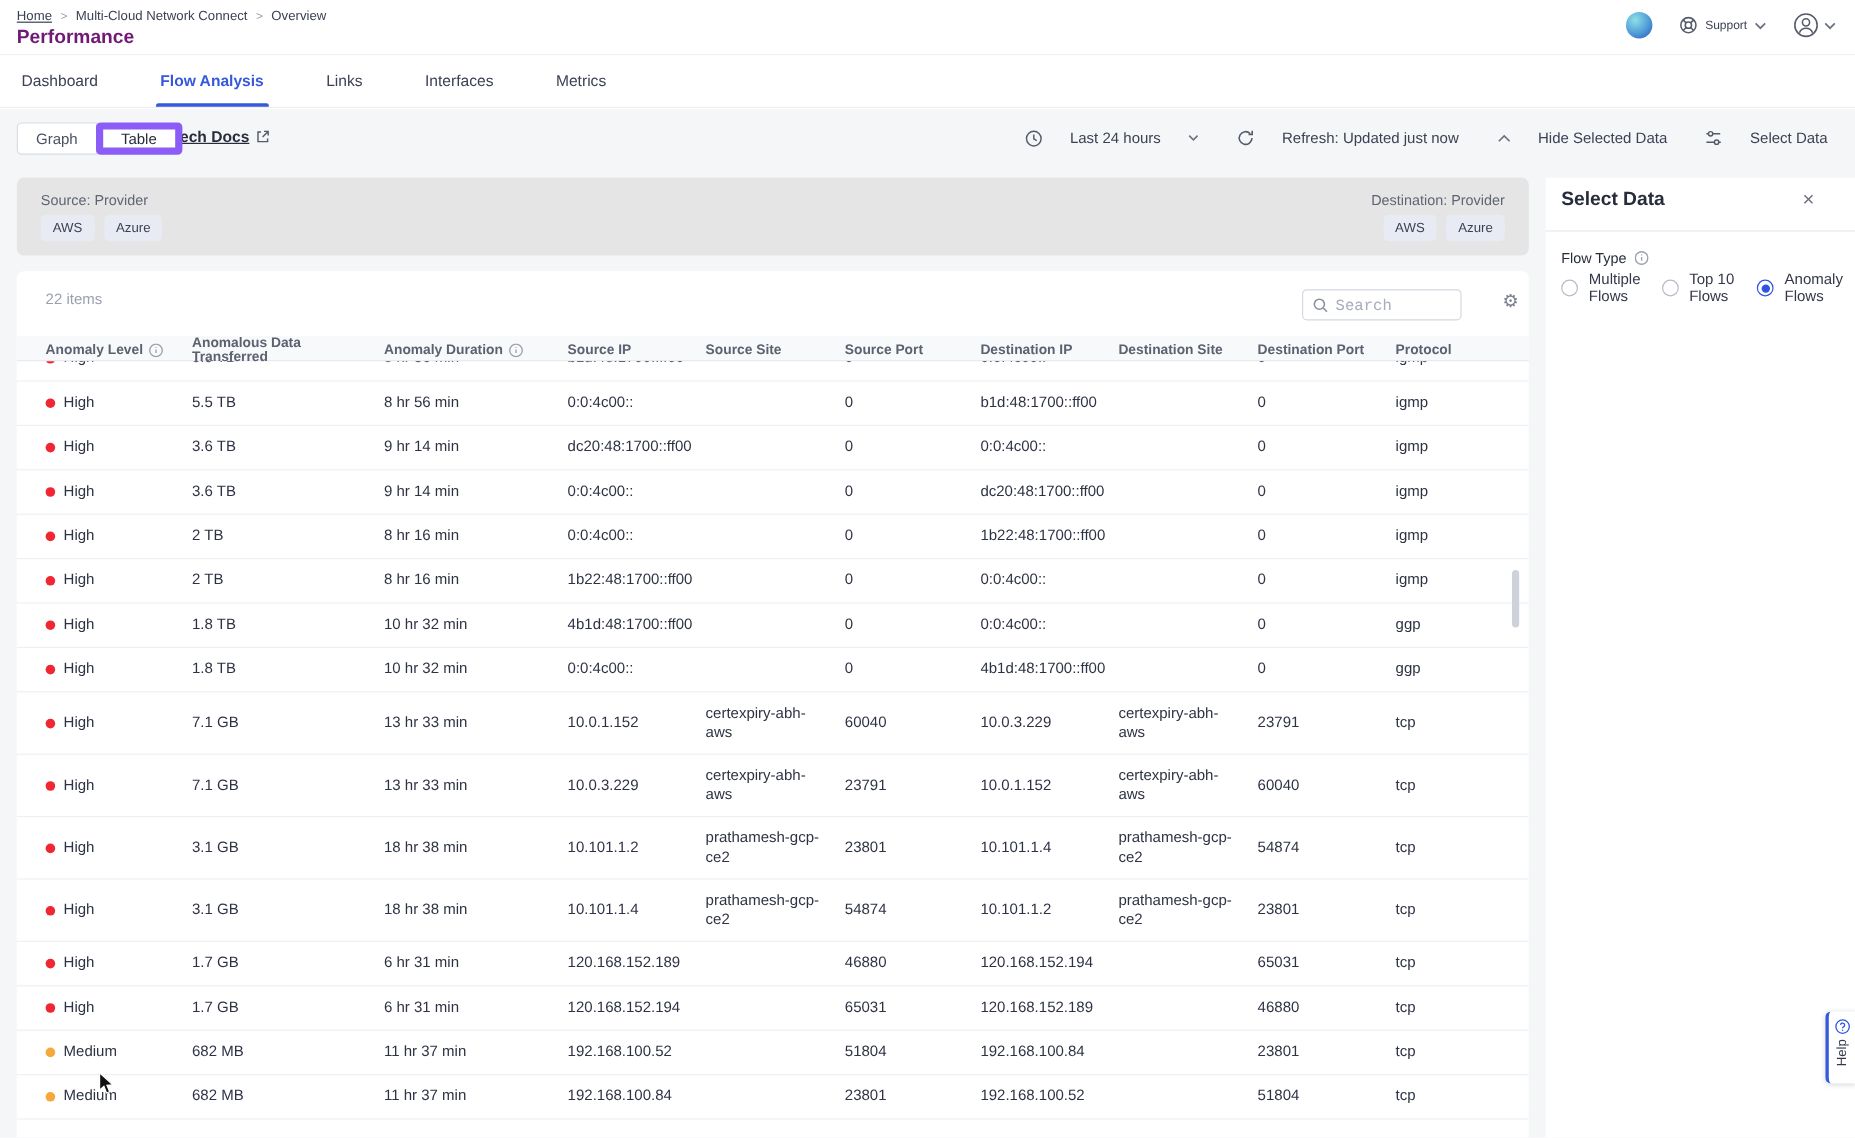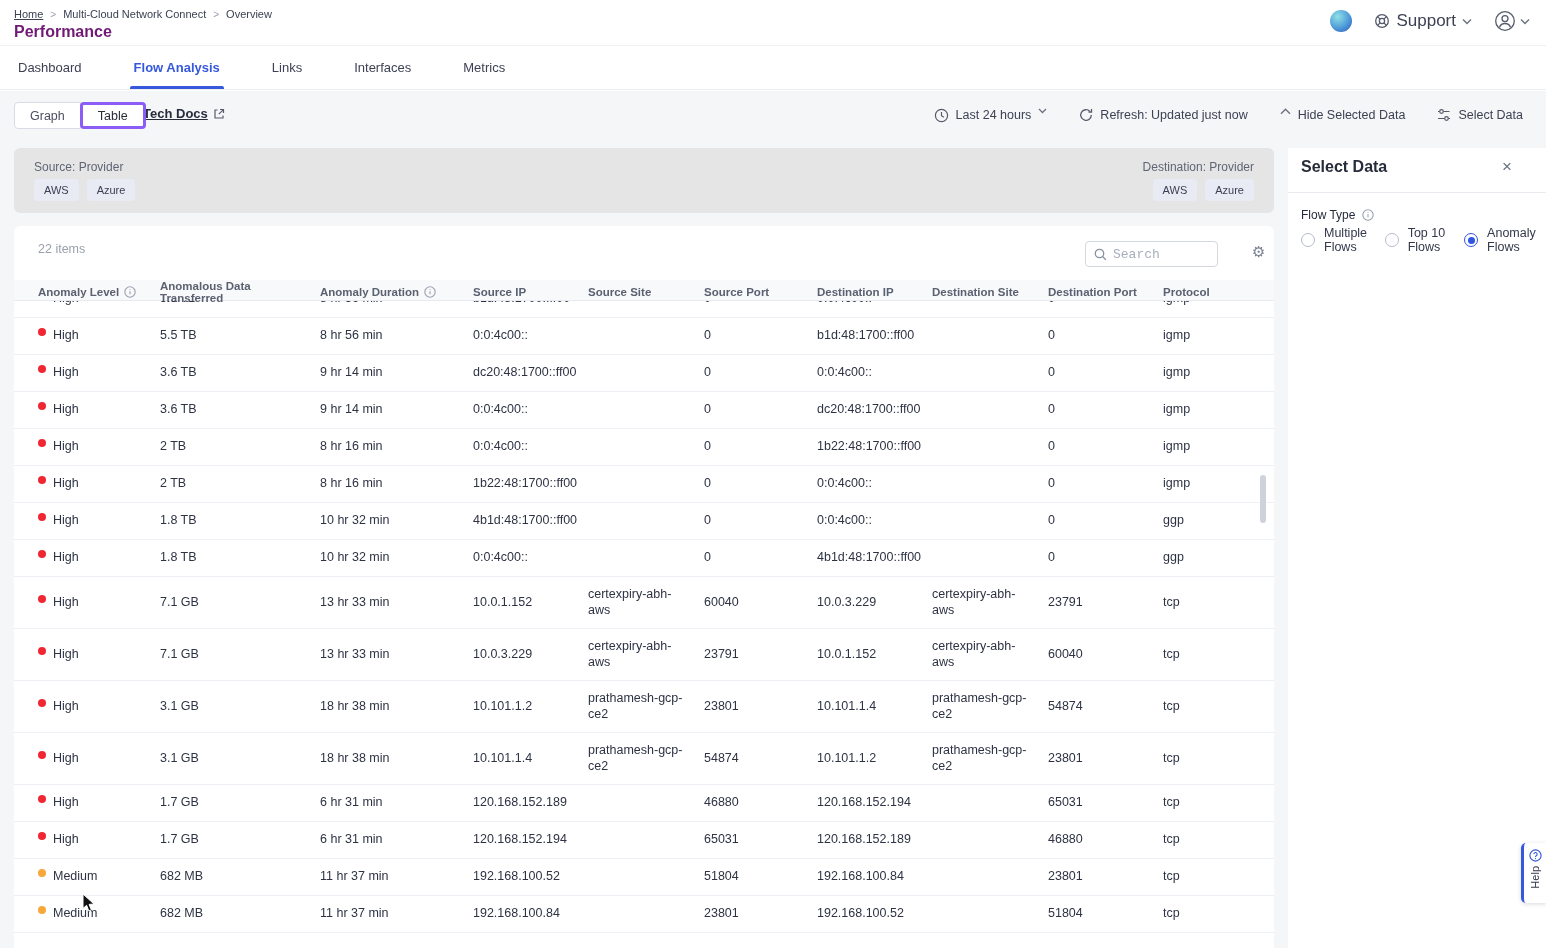--- a/index.html
+++ b/index.html
@@ -13,39 +13,39 @@
   
   .topbar { position:absolute; left:0; top:0; width:1546px; height:91px; background:#fff; }
   .titlerow { height:46px; border-bottom:1px solid #f0f1f4; position:relative; }
   .breadcrumb { position:absolute; left:14px; top:8px; font-size:11px; color:#3c4254; display:flex; align-items:center; gap:7px; }
   .breadcrumb .crumb-link { text-decoration:underline; cursor:pointer; }
   .breadcrumb .sep { color:#9aa0ad; font-size:10px; }
   .page-title { position:absolute; left:14px; top:23px; font-size:16px; font-weight:700; color:#701a75; }
   .top-right { position:absolute; right:16px; top:10px; display:flex; align-items:center; gap:22px; }
   .logo-orb { width:22px; height:22px; border-radius:50%;
     background:radial-gradient(circle at 35% 30%, #8fe0e6, #4f9bd8 55%, #2a55b8); }
-  .support { display:flex; align-items:center; gap:6px; color:#3c4254; font-size:17px; cursor:pointer; }
+  .support { display:flex; align-items:center; gap:6px; color:#3c4254; font-size:10px; cursor:pointer; }
   .account { display:flex; align-items:center; gap:4px; cursor:pointer; }
   .chev { color:#6b7180; }
 
   
   .tabbar { height:44px; border-bottom:1px solid #eceef2; display:flex; align-items:flex-end; padding:0 18px; gap:52px; background:#fff; }
   .tab { font-size:13px; color:#3c4254; padding-bottom:14px; position:relative; cursor:pointer; white-space:nowrap; }
   .tab.active { color:#3558dd; font-weight:700; }
   .tab.active::after { content:""; position:absolute; left:-4px; right:-4px; bottom:0; height:3px; background:#3558dd; border-radius:2px 2px 0 0; }
 
   
   .toolbar { position:absolute; left:0; top:91px; width:1546px; height:48px; display:flex; align-items:center; }
   .seg { display:flex; position:absolute; left:14px; top:11px; }
   .seg-btn { height:27px; padding:0 15px; font-size:12.5px; display:flex; align-items:center; background:#fff; border:1px solid #d8dce4; color:#4a5061; cursor:pointer; }
   .seg-btn.first { border-radius:4px 0 0 4px; }
-  .seg-btn.selected { border:3px solid #8b5cf6; border-radius:4px; color:#272c3b; position:relative; z-index:2; margin-left:-1px; }
+  .seg-btn.selected { border:6px solid #8b5cf6; border-radius:4px; color:#272c3b; position:relative; z-index:2; margin-left:-1px; }
   .techdocs { position:absolute; left:143px; top:15px; font-size:13px; font-weight:700; color:#272c3b; text-decoration:underline; display:flex; align-items:center; gap:5px; cursor:pointer; }
   .tb-right { position:absolute; right:23px; top:0; height:48px; display:flex; align-items:center; gap:32px; font-size:12.5px; color:#3c4254; }
-  .tb-item { display:flex; gap:7px; cursor:pointer; white-space:nowrap; }
+  .tb-item { display:flex; align-items:center; gap:23px; cursor:pointer; white-space:nowrap; }
 
   
   .filter-card { position:absolute; left:14px; top:148px; width:1260px; height:65px; background:#e5e5e5; border-radius:6px; }
   .fc-label { position:absolute; top:12px; font-size:12px; color:#5f6575; }
   .fc-chips { position:absolute; top:31px; display:flex; gap:8px; }
   .fc-left .fc-label { left:20px; } .fc-left .fc-chips { left:20px; }
   .fc-right .fc-label { right:20px; } .fc-right .fc-chips { right:20px; }
   .chip { background:#e9ebf4; color:#3a3f52; font-size:11px; padding:5px 10px; border-radius:4px; cursor:pointer; }
 
   
@@ -56,21 +56,21 @@
   .search-wrap input::placeholder { color:#a7adbb; }
   .gear { position:absolute; left:1238px; top:18px; font-size:15px; color:#7a8090; cursor:pointer; line-height:1; }
   .thead { position:absolute; left:0; top:54px; width:1260px; height:21px; background:#f8f9fb; border-bottom:1px solid #e8eaef;
     display:grid; grid-template-columns:122px 160px 153px 115px 116px 113px 115px 116px 115px 1fr; padding-left:24px; align-items:center; }
   .th { font-size:11.5px; font-weight:700; color:#5b6170; display:flex; align-items:center; gap:5px; padding-right:10px; }
   .tviewport { position:absolute; left:0; top:75px; width:1260px; bottom:0; overflow:hidden; }
   .rows { margin-top:-20px; }
   .trow { display:grid; grid-template-columns:122px 160px 153px 115px 116px 113px 115px 116px 115px 1fr; padding-left:24px; align-items:center; min-height:37px; border-bottom:1px solid #edf0f4; }
   .trow.tall { min-height:52px; }
   .td { font-size:12.5px; color:#2e3344; padding-right:12px; line-height:1.25; }
-  .lvl { display:flex; gap:7px; }
+  .lvl { display:flex; align-items:center; gap:7px; }
   .dot { width:8px; height:8px; border-radius:50%; flex:none; }
   .dot.high { background:#f02633; } .dot.medium { background:#f6a83b; }
   .vscroll { position:absolute; right:8px; top:249px; width:6px; height:48px; border-radius:3px; background:#ced2da; cursor:pointer; }
 
   
   .side-panel { position:absolute; left:1288px; top:148px; width:258px; height:800px; background:#fff; }
   .sp-title { position:absolute; left:13px; top:10px; font-size:16px; font-weight:700; color:#272c3b; }
   .sp-close { position:absolute; right:34px; top:10px; font-size:17px; color:#6b7180; cursor:pointer; line-height:1; }
   .sp-div { position:absolute; left:0; top:44px; width:258px; height:1px; background:#e8eaef; }
   .sp-section { position:absolute; left:13px; top:60px; font-size:12px; font-weight:400; color:#272c3b; display:flex; align-items:center; gap:7px; }

